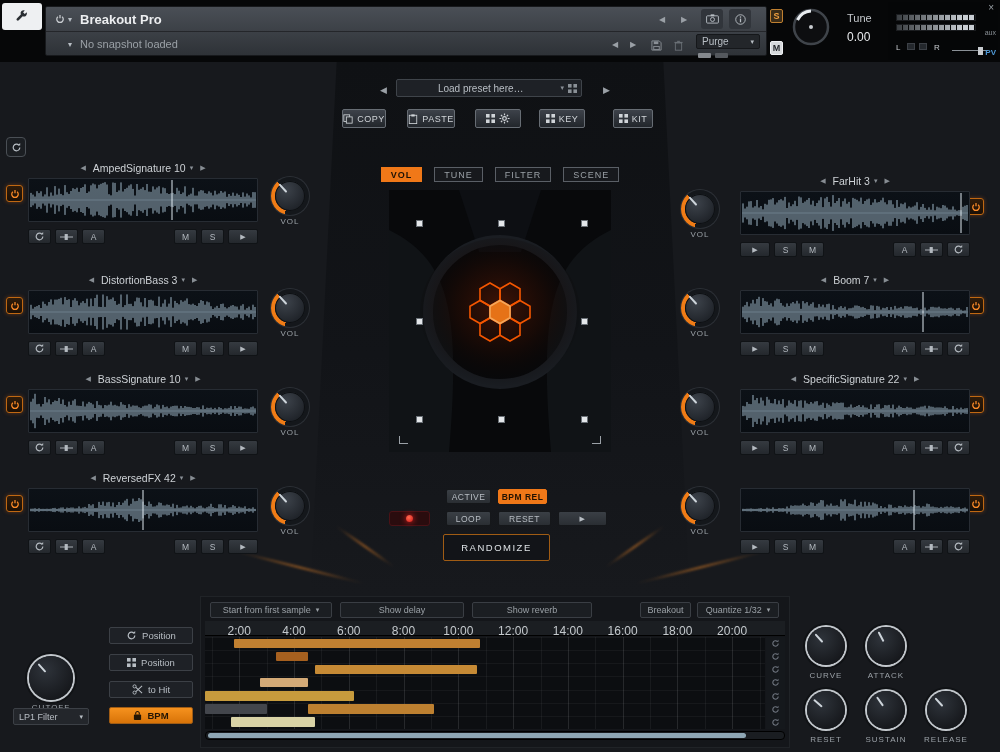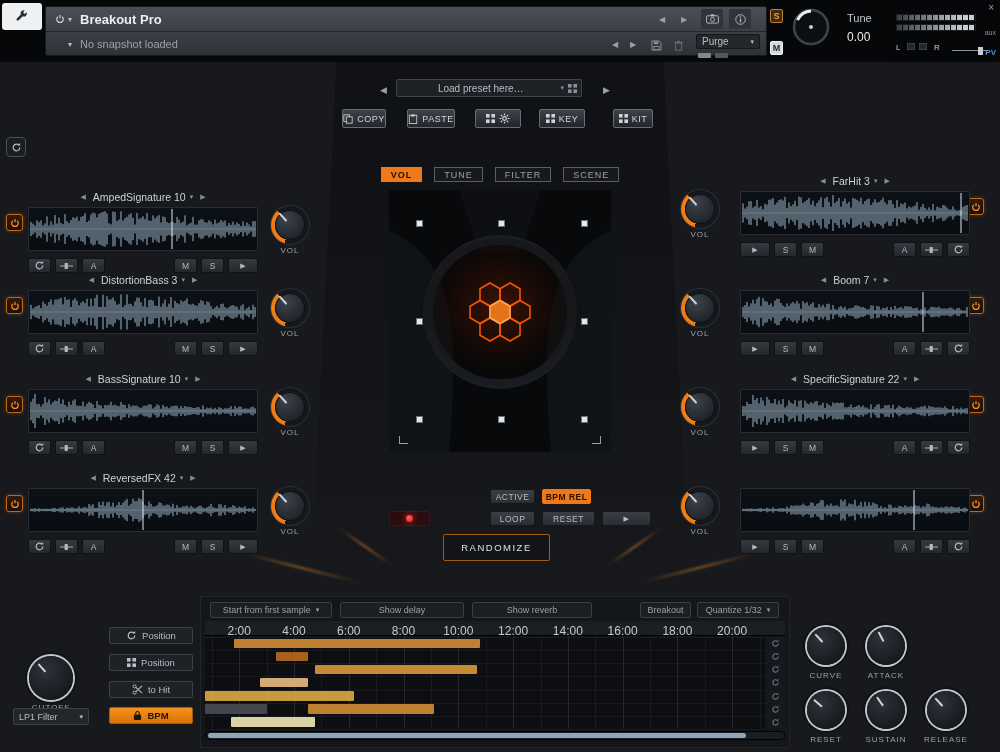--- a/index.html
+++ b/index.html
@@ -56,21 +56,21 @@
   .tab.active { background:#f07818; border-color:#f07818; color:#1c1206; font-weight:bold; }
 
   
   #xypad { position:absolute; left:389px; top:190px; width:222px; height:262px; background:#07080a; }
   .handle { position:absolute; width:7px; height:7px; background:#e4e7ea; border:1px solid #6a7076; }
   .brkt { position:absolute; width:9px; height:8px; }
   .brkt.l { border-left:1px solid #9aa0a6; border-bottom:1px solid #9aa0a6; }
   .brkt.r { border-right:1px solid #9aa0a6; border-bottom:1px solid #9aa0a6; }
 
   
-  .tbtn { position:absolute; height:15px; background:linear-gradient(#3a3f45,#2a2e33); border:1px solid #15171a; border-radius:2px; color:#b8bec4; font-size:8.5px; letter-spacing:.5px; display:flex; align-items:center; justify-content:center;margin-left:44px; }
+  .tbtn { position:absolute; height:15px; background:linear-gradient(#3a3f45,#2a2e33); border:1px solid #15171a; border-radius:2px; color:#b8bec4; font-size:8.5px; letter-spacing:.5px; display:flex; align-items:center; justify-content:center; }
   .tbtn.orange { background:#f07818; border-color:#f07818; color:#241302; font-weight:bold; }
   .rec { position:absolute; left:389px; top:511px; width:41px; height:15px; background:#2a0c0e; border:1px solid #4a1216; border-radius:3px; }
   .rec::after { content:""; position:absolute; left:50%; top:50%; width:7px; height:7px; margin:-3.5px 0 0 -3.5px; border-radius:50%; background:radial-gradient(circle at 40% 35%, #ff6a50, #d41818); box-shadow:0 0 6px #ff2020; }
   .randomize { position:absolute; left:443px; top:534px; width:107px; height:27px; background:#121418; border:1px solid #a05c14; border-radius:2px; color:#dfe3e6; font-size:9.5px; letter-spacing:1.5px; display:flex; align-items:center; justify-content:center; }
 
   
   .slot { position:absolute; left:0; width:320px; height:95px; }
   .slot.right { left:648px; width:352px; }
   .power { position:absolute; width:17px; height:17px; background:linear-gradient(#301c0a,#1c1006); border:1px solid #c06812; border-radius:3px; color:#ff8c28; display:flex; align-items:center; justify-content:center; box-shadow:0 0 4px rgba(240,110,20,.35); }
   .slot-header { position:absolute; top:2px; width:230px; height:13px; display:flex; align-items:center; justify-content:center; gap:7px; }
@@ -358,21 +358,21 @@
   </div>
 
   <div class="tbtn" style="left:446px;top:489px;width:45px;">ACTIVE</div>
   <div class="tbtn orange" style="left:498px;top:489px;width:49px;">BPM REL</div>
   <div class="rec"></div>
   <div class="tbtn" style="left:446px;top:511px;width:45px;">LOOP</div>
   <div class="tbtn" style="left:498px;top:511px;width:53px;">RESET</div>
   <div class="tbtn" style="left:558px;top:511px;width:49px;font-size:7px;">▶</div>
   <div class="randomize">RANDOMIZE</div>
 
-  <div class="slot" style="top:188px;">
+  <div class="slot" style="top:159px;">
     <div class="power" style="left:6px;top:26px;">
         <span>
           <svg class="i" viewBox="0 0 12 12" width="10" height="10">
             <path d="M6 1.2v4" stroke="currentColor" stroke-width="1.5"></path>
             <path d="M3.5 3.3a3.9 3.9 0 1 0 5 0" fill="none" stroke="currentColor" stroke-width="1.5"></path>
           </svg>
         </span>
       </div>
     <div class="slot-header" style="left:28px;">
       <span class="nav">◀</span>

